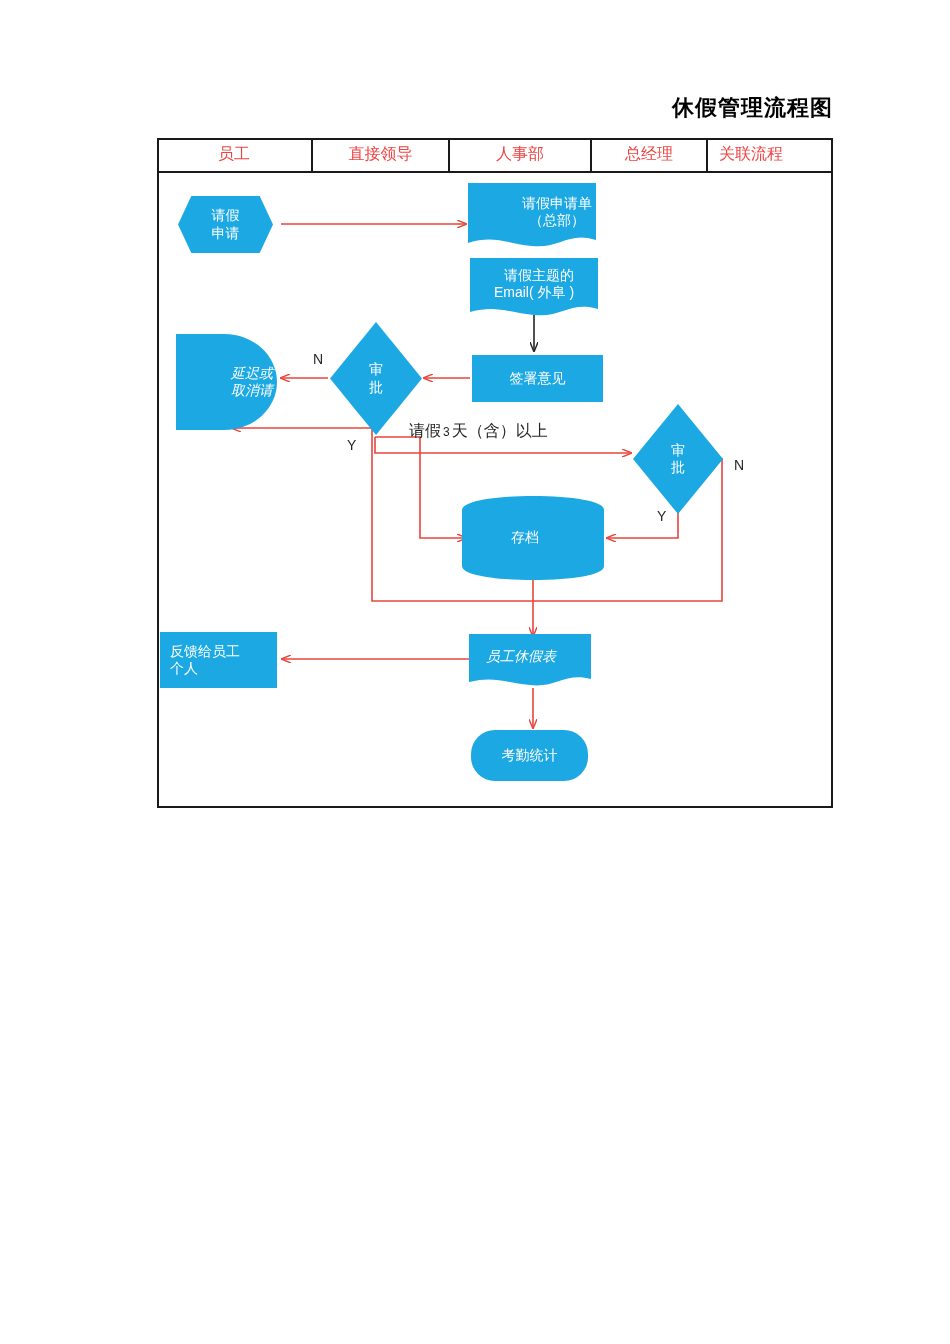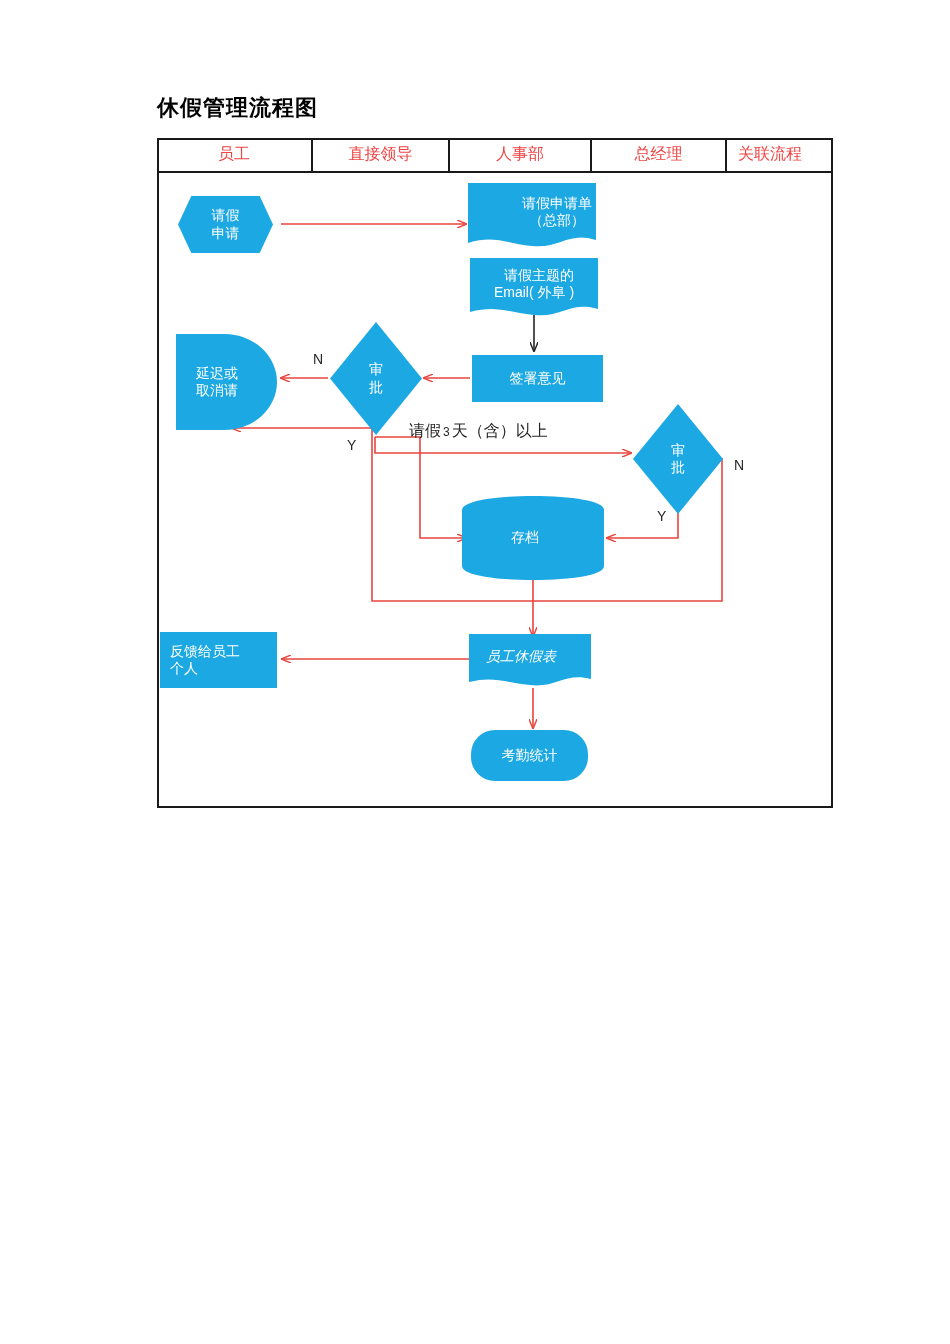--- a/index.html
+++ b/index.html
@@ -18,21 +18,21 @@
     position: absolute;
     left: 0; top: 0;
     width: 950px;
     height: 1344px;
   }
   .title {
     position: absolute;
     left: 157px;
     top: 93px;
     width: 676px;
-    text-align: left;
+    text-align: right;
     font-size: 22px;
     font-weight: bold;
     color: #000000;
     letter-spacing: 1px;
   }
   .frame {
     position: absolute;
     left: 157px;
     top: 138px;
     width: 676px;
@@ -57,21 +57,21 @@
     font-size: 16px;
     color: #ef4444;
     box-sizing: border-box;
     border-right: 2px solid #1a1a1a;
     height: 100%;
   }
   .header-cell:last-child { border-right: none; }
   .hc0 { width: 156px; }
   .hc1 { width: 137px; text-align: center; }
   .hc2 { width: 142px; }
-  .hc3 { width: 135px; }
+  .hc3 { width: 116px; }
   .hc4 { width: 86px; }
 
   
   .node {
     position: absolute;
     color: #ffffff;
     font-size: 14px;
     line-height: 1.25;
     display: flex;
     align-items: center;
@@ -213,21 +213,21 @@
   </div>
 
   <div class="diamond-wrap" style="left:330px; top:322px; width:92px; height:113px;">
     <div class="diamond-shape"></div>
     <div class="node" style="left:0; top:0; width:92px; height:113px;">
       <span class="lbl">审
 批</span>
     </div>
   </div>
 
-  <div class="node fill dshape" style="left:176px; top:334px; width:101px; height:96px; justify-content:flex-start; padding-left:16px; text-align:left;">
+  <div class="node fill dshape" style="left:176px; top:334px; width:101px; height:96px; justify-content:flex-end; padding-left:16px; text-align:left;font-style:italic;">
     <span class="lbl" style="text-align:left;">延迟或
 取消请</span>
   </div>
 
   <div class="diamond-wrap" style="left:633px; top:404px; width:90px; height:110px;">
     <div class="diamond-shape"></div>
     <div class="node" style="left:0; top:0; width:90px; height:110px;">
       <span class="lbl">审
 批</span>
     </div>

